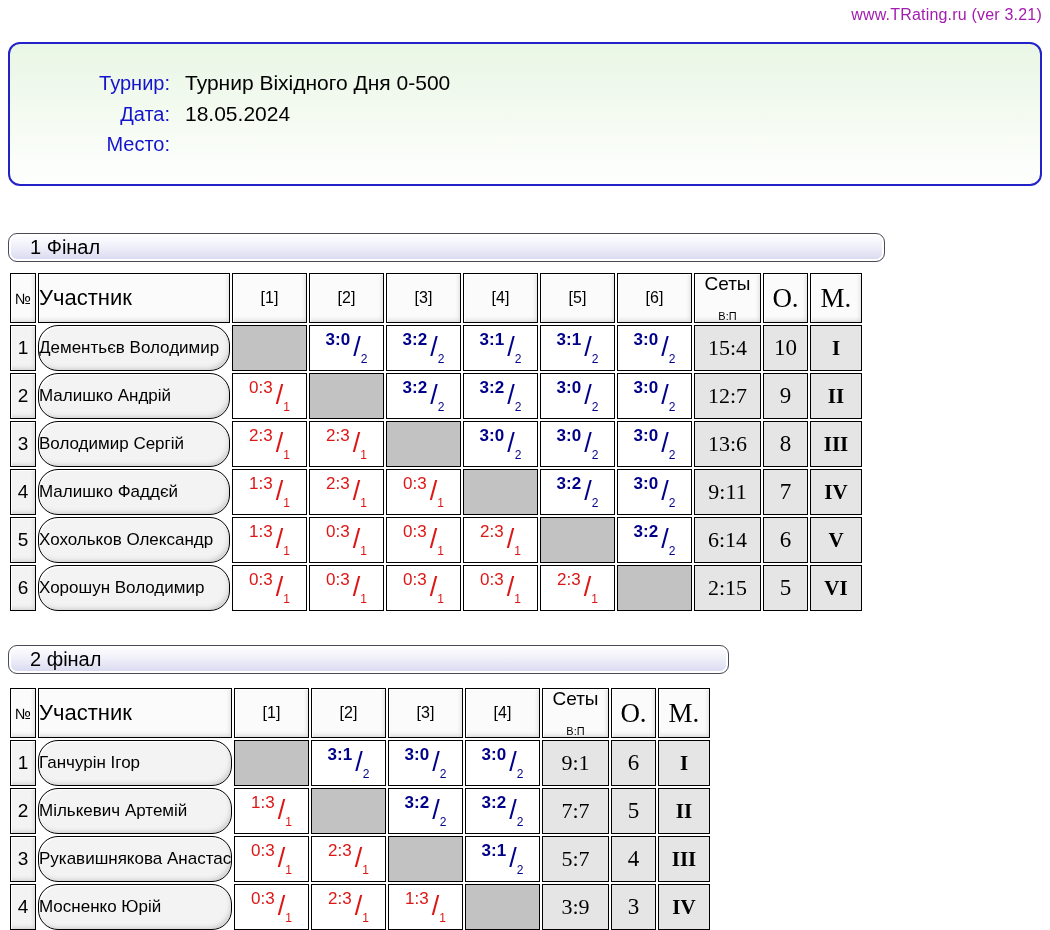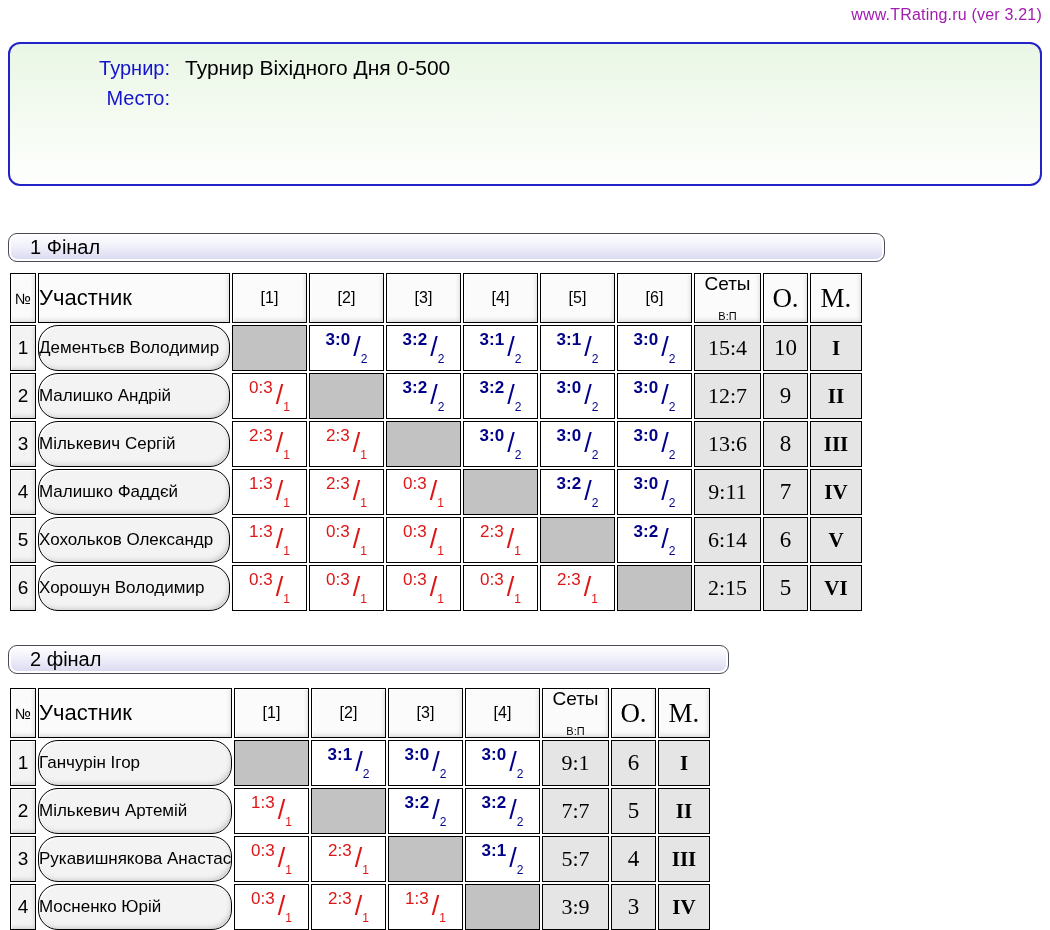--- a/index.html
+++ b/index.html
@@ -11,21 +11,21 @@
   .watermark{
     position:absolute;top:6px;right:8px;font-size:16px;color:#a21caf;
     letter-spacing:.2px;
   }
   
   .info-box{
     position:absolute;left:8px;top:42px;width:1030px;height:140px;
     border:2px solid #2222C8;border-radius:12px;
     background:linear-gradient(180deg,#E9F6E5 0%,#F5FBF2 55%,#FEFFFE 100%);
   }
-  .info-table{border-collapse:collapse;margin-top:9px;}
+  .info-table{border-collapse:collapse;margin-top:24px;}
   .info-label{
     width:160px;text-align:right;color:#1414CC;font-size:20px;
     padding:3px 0 4px 0;white-space:nowrap;vertical-align:baseline;
   }
   .info-value{
     padding:3px 0 4px 15px;font-size:21px;color:#000;white-space:nowrap;
     vertical-align:baseline;
   }
   
   .section-bar{
@@ -87,20 +87,24 @@
 <div class="watermark">www.TRating.ru (ver 3.21)</div>
 
 <div class="info-box">
   <table class="info-table">
     <tbody>
       <tr>
         <td class="info-label">Турнир:</td>
         <td class="info-value">Турнир Віхідного Дня 0-500</td>
       </tr>
       <tr>
+        <td class="info-label">Дата:</td>
+        <td class="info-value">18.05.2024</td>
+      </tr>
+      <tr>
         <td class="info-label">Место:</td>
         <td class="info-value"></td>
       </tr>
     </tbody>
   </table>
 </div>
 
 <div class="section-bar" id="bar1">1 Фінал</div>
 <table class="grid" id="grid1">
   <colgroup>
@@ -153,21 +157,21 @@
         <td class="c-score"><span class="s-main win">3:2</span><span class="s-slash win">/</span><span class="s-sub win">2</span></td>
         <td class="c-score"><span class="s-main win">3:2</span><span class="s-slash win">/</span><span class="s-sub win">2</span></td>
         <td class="c-score"><span class="s-main win">3:0</span><span class="s-slash win">/</span><span class="s-sub win">2</span></td>
         <td class="c-score"><span class="s-main win">3:0</span><span class="s-slash win">/</span><span class="s-sub win">2</span></td>
         <td class="c-total c-sets">12:7</td>
         <td class="c-total c-points">9</td>
         <td class="c-total c-place">II</td>
       </tr>
       <tr>
         <td class="raised c-num">3</td>
-        <td class="raised c-name">Мількевич Сергій</td>
+        <td class="raised c-name">Володимир Сергій</td>
         <td class="c-score"><span class="s-main loss loss-w">2:3</span><span class="s-slash loss">/</span><span class="s-sub loss">1</span></td>
         <td class="c-score"><span class="s-main loss loss-w">2:3</span><span class="s-slash loss">/</span><span class="s-sub loss">1</span></td>
         <td class="c-diag"></td>
         <td class="c-score"><span class="s-main win">3:0</span><span class="s-slash win">/</span><span class="s-sub win">2</span></td>
         <td class="c-score"><span class="s-main win">3:0</span><span class="s-slash win">/</span><span class="s-sub win">2</span></td>
         <td class="c-score"><span class="s-main win">3:0</span><span class="s-slash win">/</span><span class="s-sub win">2</span></td>
         <td class="c-total c-sets">13:6</td>
         <td class="c-total c-points">8</td>
         <td class="c-total c-place">III</td>
       </tr>

